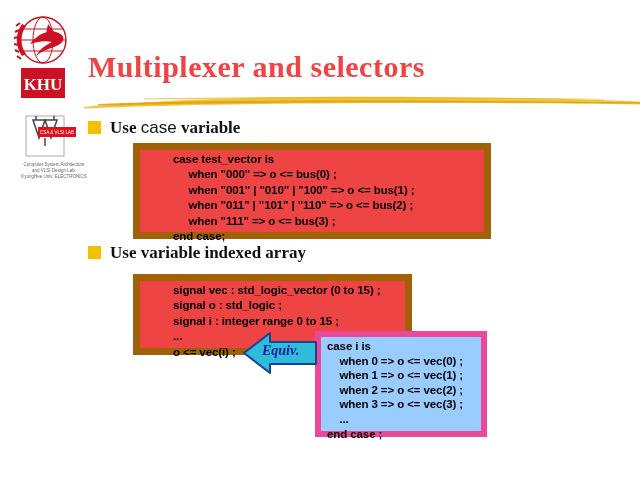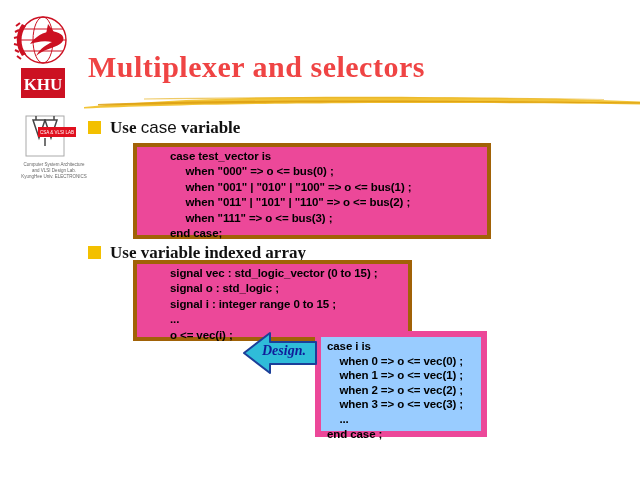--- a/index.html
+++ b/index.html
@@ -26,24 +26,24 @@
   .bullet-row.b1 { top:118px; }
   .bullet-row.b2 { top:243px; }
   .bullet-sq { width:13px; height:13px; background:#f3c000; margin-top:3px; flex:0 0 13px; }
   .bullet-text { margin-left:9px; font-family:"Liberation Serif", serif;
                  font-weight:bold; font-size:17px; color:#111111; white-space:nowrap; }
   .kw-sans { font-family:"Liberation Sans", sans-serif; font-size:17px; font-weight:normal; }
 
   
   .codebox { position:absolute; white-space:pre; font-family:"Liberation Sans", sans-serif;
              font-weight:bold; font-size:11.5px; letter-spacing:-0.1px; color:#000000; }
-  .codebox.light { background:#ec4899; border:4px solid #a16207; }
+  .codebox.light { background:#ef4444; border:7px solid #a16207; }
   .codebox.box1 { left:133px; top:143px; width:358px; height:96px;
                   padding:2px 4px 0 33px; line-height:15.4px; }
-  .codebox.box2 { left:133px; top:260px; width:279px; height:81px;
+  .codebox.box2 { left:133px; top:274px; width:279px; height:81px;
                   padding:2px 4px 0 33px; line-height:15.4px; }
   .codebox.box3 { left:315px; top:331px; width:172px; height:106px;
                   background:#99ccff; border:6px solid #ec4899;
                   padding:2px 2px 0 6px; line-height:14.6px; z-index:3; }
 
   
   .equiv-arrow { position:absolute; left:242px; top:330px; width:76px; height:46px; z-index:4; }
   .equiv-label { position:absolute; left:262px; top:343px; z-index:5;
                  font-family:"Liberation Serif", serif; font-style:italic; font-weight:bold;
                  font-size:14px; color:#101c99; }
@@ -120,15 +120,15 @@
     when 0 =&gt; o &lt;= vec(0) ;
     when 1 =&gt; o &lt;= vec(1) ;
     when 2 =&gt; o &lt;= vec(2) ;
     when 3 =&gt; o &lt;= vec(3) ;
     ...
 end case ;</div>
 
   <svg class="equiv-arrow" viewBox="0 0 76 46">
     <path d="M2,23 L28,3 L28,12 L74,12 L74,34 L28,34 L28,43 Z" fill="#2fbcd9" stroke="#1c3f99" stroke-width="2" stroke-linejoin="round"></path>
   </svg>
-  <div class="equiv-label">Design.</div>
+  <div class="equiv-label">Equiv.</div>
 
 </div>
 
 </body></html>

